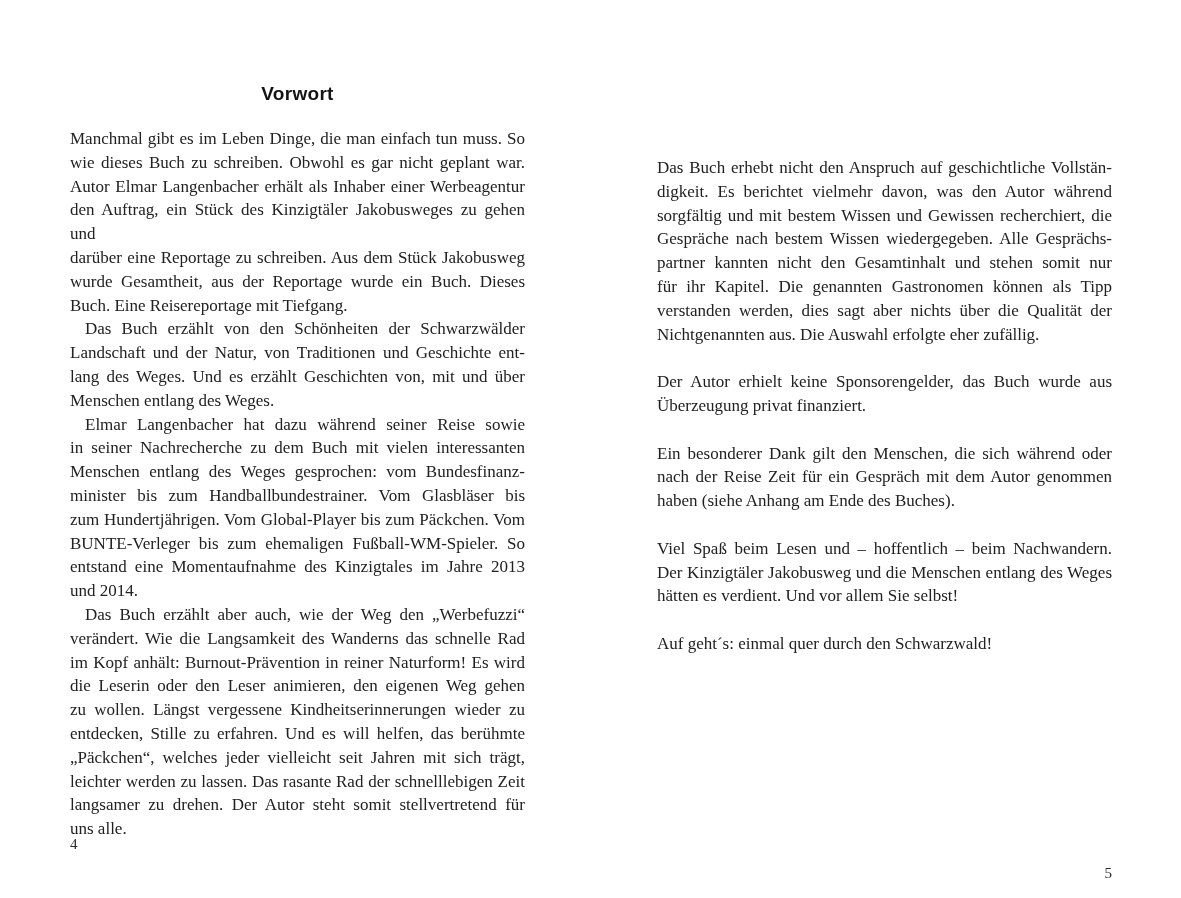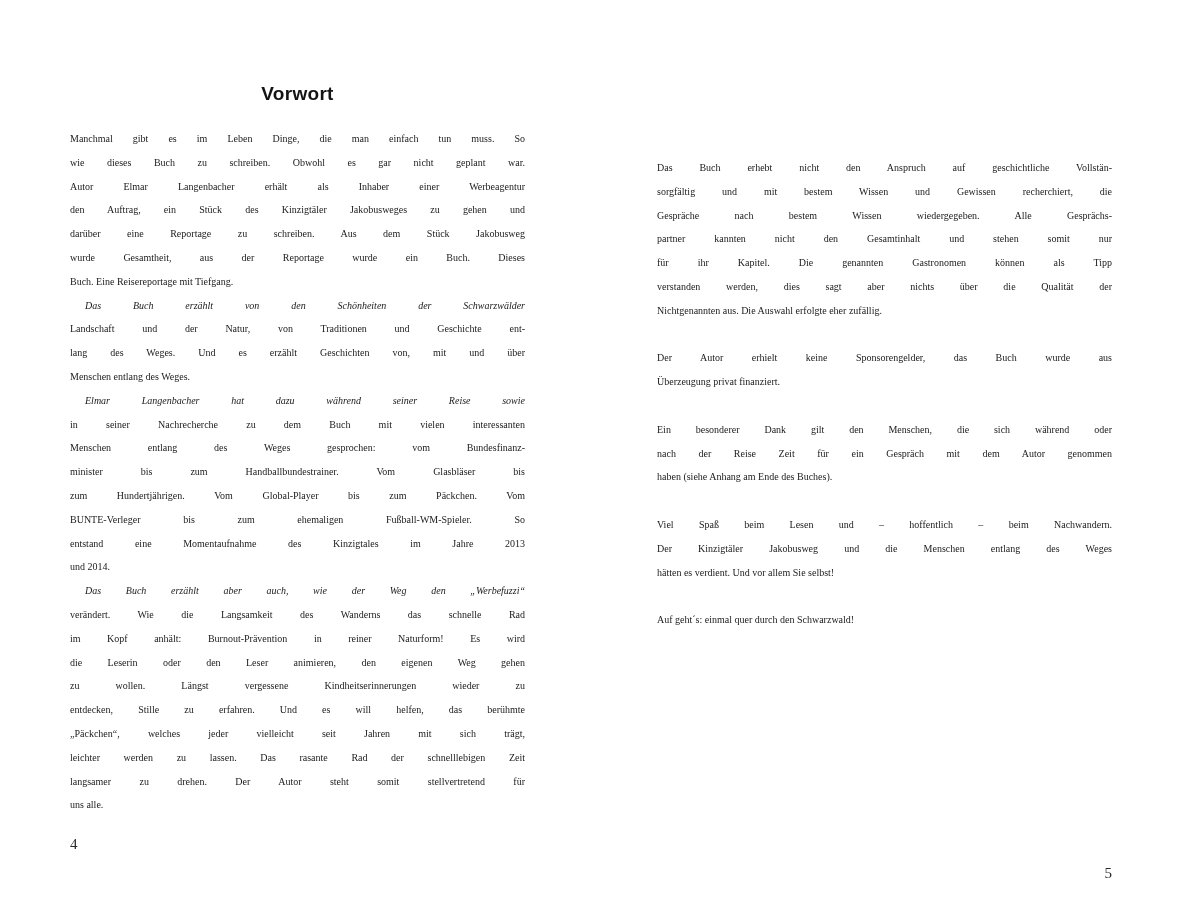--- a/index.html
+++ b/index.html
@@ -23,36 +23,36 @@
     font-family: "Liberation Sans", sans-serif;
     font-weight: bold;
     font-size: 19px;
     letter-spacing: 0.3px;
     color: #141414;
   }
   .body-text {
     position: absolute;
     top: 115px; left: 0;
     width: 455px;
-    font-size: 10px;
+    font-size: 17px;
     line-height: 23.8px;
   }
   .para { width: 455px; }
   .para.gap { margin-top: 23.8px; }
   .line {
     width: 455px;
     text-align: left;
     hyphens: none;
   }
   .line.jl {
     text-align: justify;
     text-align-last: justify;
     -moz-text-align-last: justify;
   }
-  .line.ind { text-indent: 15px; font-style: italic; }
+  .line.ind { text-indent: 15px; }
   .page-number {
     position: absolute;
     top: 824px;
     font-size: 15px;
     color: #2a2a2a;
     width: 100%;
   }
   .pn-left  { left: 0; text-align: left; }
   .pn-right { left: 0; text-align: right; }
 </style>
@@ -102,20 +102,21 @@
           <div class="line">uns alle.</div>
         </div>
       </div>
     <div class="page-number pn-left">4</div>
   </div>
 
   <div class="page page-right">
     <div class="body-text">
         <div class="para">
           <div class="line jl">Das Buch erhebt nicht den Anspruch auf geschichtliche Vollstän-</div>
+          <div class="line jl">digkeit. Es berichtet vielmehr davon, was den Autor während</div>
           <div class="line jl">sorgfältig und mit bestem Wissen und Gewissen recherchiert, die</div>
           <div class="line jl">Gespräche nach bestem Wissen wiedergegeben. Alle Gesprächs-</div>
           <div class="line jl">partner kannten nicht den Gesamtinhalt und stehen somit nur</div>
           <div class="line jl">für ihr Kapitel. Die genannten Gastronomen können als Tipp</div>
           <div class="line jl">verstanden werden, dies sagt aber nichts über die Qualität der</div>
           <div class="line">Nichtgenannten aus. Die Auswahl erfolgte eher zufällig.</div>
         </div>
         <div class="para gap">
           <div class="line jl">Der Autor erhielt keine Sponsorengelder, das Buch wurde aus</div>
           <div class="line">Überzeugung privat finanziert.</div>

